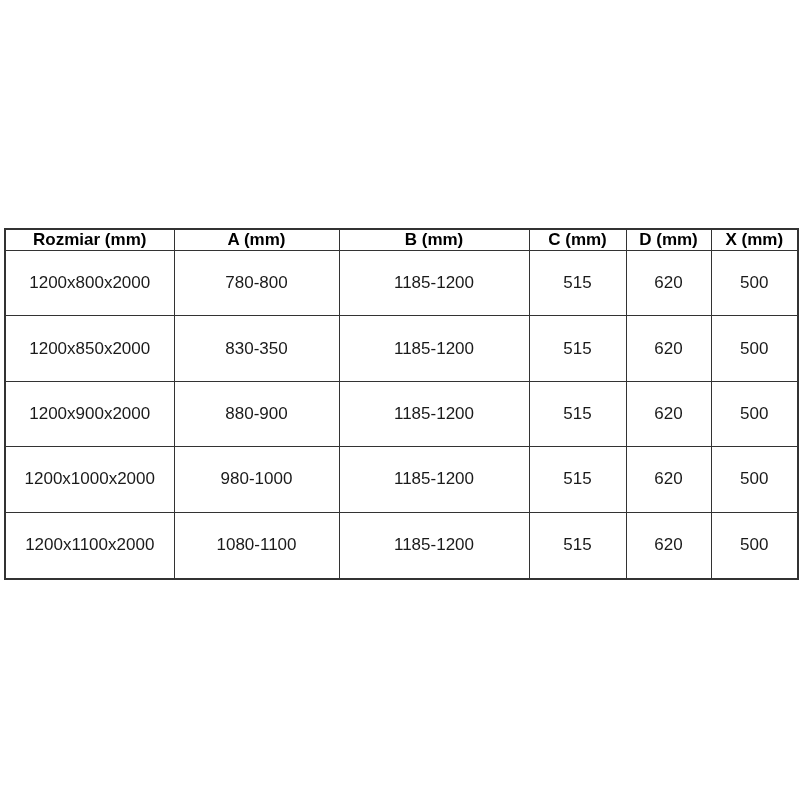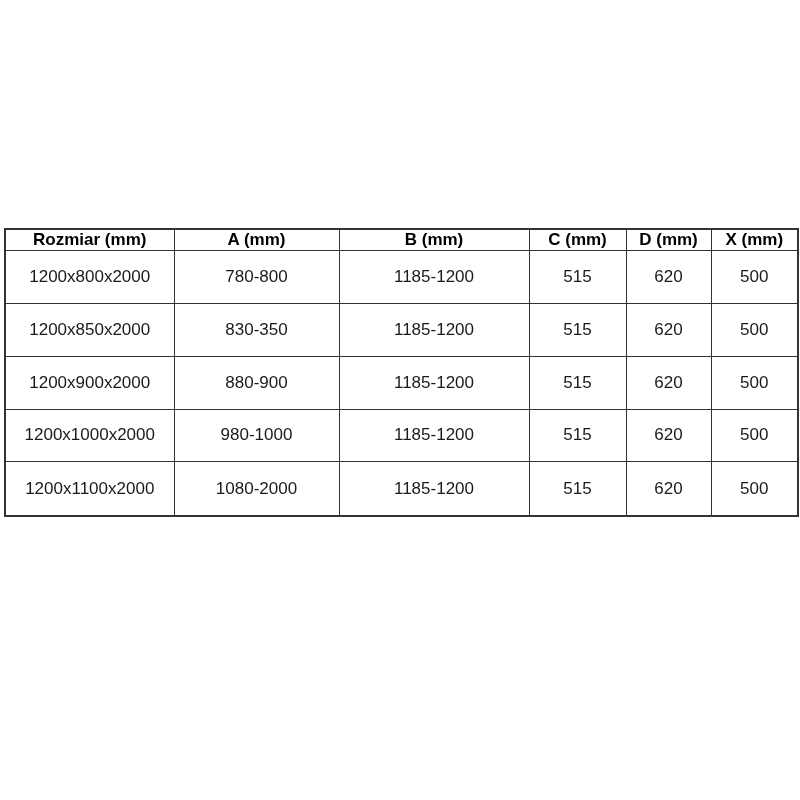--- a/index.html
+++ b/index.html
@@ -12,21 +12,21 @@
     height: 800px;
     position: relative;
     font-family: "Liberation Sans", sans-serif;
     color: #1a1a1a;
   }
   .table-wrap {
     position: absolute;
     left: 4px;
     top: 228px;
     width: 793px;
-    height: 289px;
+    height: 352px;
   }
   table.size-table {
     width: 100%;
     height: 100%;
     border-collapse: collapse;
     table-layout: fixed;
     border: 2px solid #333333;
   }
   table.size-table th,
   table.size-table td {
@@ -104,21 +104,21 @@
       <tr>
         <td>1200x1000x2000</td>
         <td>980-1000</td>
         <td>1185-1200</td>
         <td>515</td>
         <td>620</td>
         <td>500</td>
       </tr>
       <tr>
         <td>1200x1100x2000</td>
-        <td>1080-2000</td>
+        <td>1080-1100</td>
         <td>1185-1200</td>
         <td>515</td>
         <td>620</td>
         <td>500</td>
       </tr>
     </tbody>
   </table>
 </div>
 
 </body></html>

